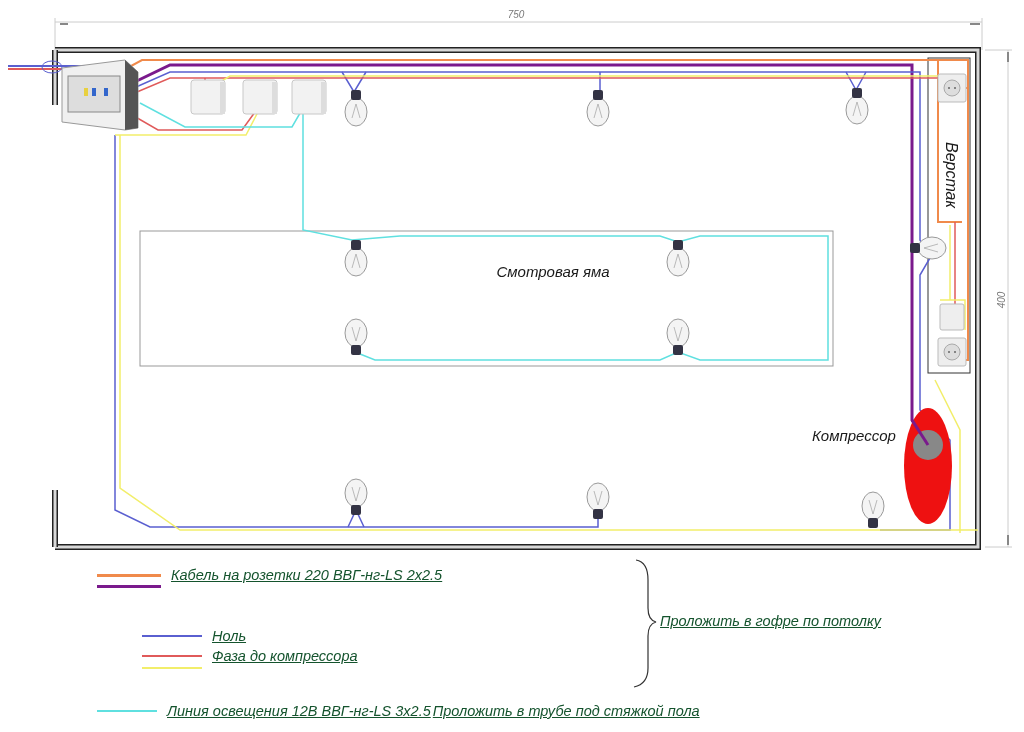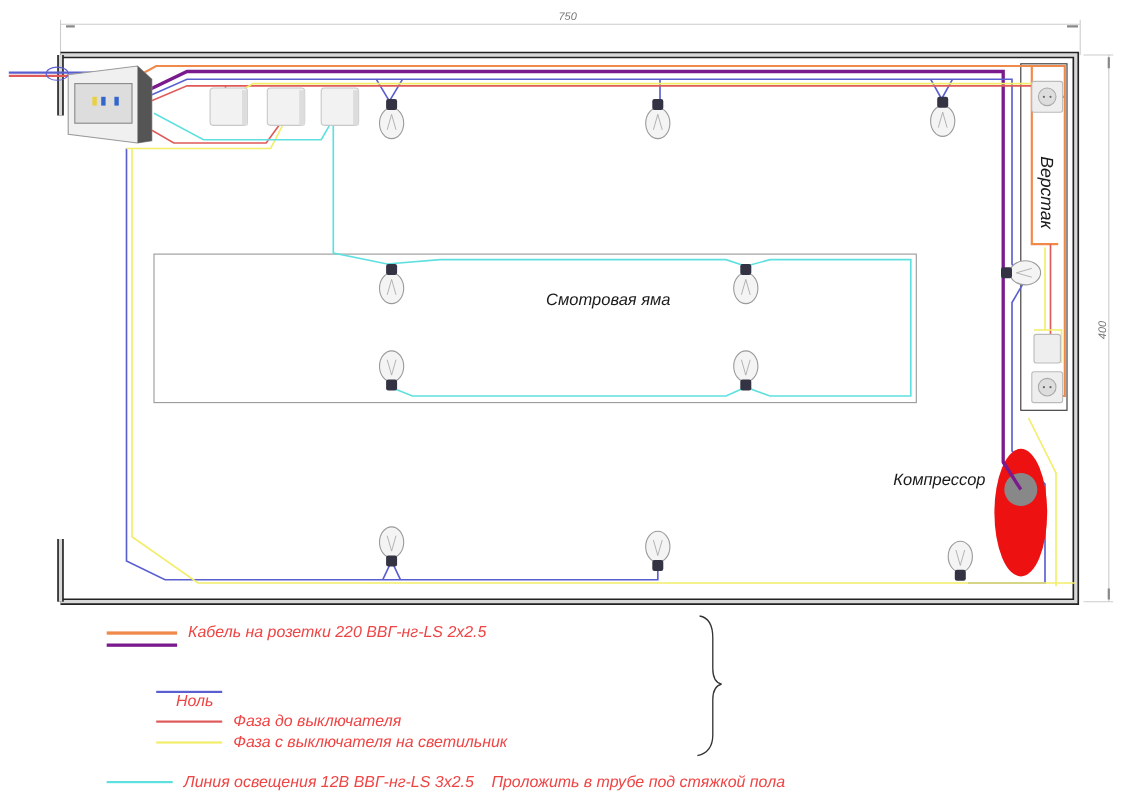--- a/index.html
+++ b/index.html
@@ -3,21 +3,21 @@
 <meta charset="utf-8">
 <style>
   html, body { margin: 0; padding: 0; background: #ffffff; }
   body { width: 1024px; height: 732px; position: relative; overflow: hidden;
          font-family: "Liberation Sans", sans-serif; }
   #plan { position: absolute; left: 0; top: 0; }
   .lbl { font-family: "Liberation Sans", sans-serif; font-style: italic; fill: #1a1a1a; }
   .dim { font-family: "Liberation Sans", sans-serif; font-style: italic; fill: #777; font-size: 10px; }
   .legend { position: absolute; left: 0; top: 0; width: 1024px; height: 732px; pointer-events: none; }
   .lg-row { position: absolute; display: flex; align-items: center; font-style: italic;
-            font-size: 14.5px; color: #ef4444; white-space: nowrap; }
+            font-size: 14.5px; color: #14532d; white-space: nowrap; text-decoration: underline; }
   .lg-line { display: inline-block; height: 3px; margin-right: 10px; }
   .lg-line.thin { height: 2px; }
 </style>
 </head>
 <body>
 
 <svg id="plan" width="1024" height="732" viewBox="0 0 1024 732">
   <defs>
     <g id="bulb">
       <ellipse cx="0" cy="0" rx="11" ry="14" fill="#f4f4f4" stroke="#9a9a9a" stroke-width="1"></ellipse>
@@ -150,30 +150,32 @@
 </svg>
 
 <div class="legend">
   <div class="lg-row" style="left:97px; top:567px;">
     <span class="lg-line" style="width:64px; background:#f08a4b;"></span>
     <span>Кабель на розетки 220 ВВГ-нг-LS 2х2.5</span>
   </div>
   <div class="lg-row" style="left:97px; top:585px;">
     <span class="lg-line" style="width:64px; background:#7a1a8c;"></span>
   </div>
-  <div class="lg-row" style="left:142px; top:628px;flex-direction:column;">
+  <div class="lg-row" style="left:142px; top:628px;">
     <span class="lg-line thin" style="width:60px; background:#5a5fd0;"></span>
     <span>Ноль</span>
   </div>
   <div class="lg-row" style="left:142px; top:648px;">
     <span class="lg-line thin" style="width:60px; background:#e05a5a;"></span>
-    <span>Фаза до выключателя</span>
+    <span>Фаза до компрессора</span>
   </div>
   <div class="lg-row" style="left:142px; top:667px;">
     <span class="lg-line thin" style="width:60px; background:#f2ee6a;"></span>
-    <span>Фаза с выключателя на светильник</span>
   </div>
   <div class="lg-row" style="left:97px; top:703px;text-align:center;">
     <span class="lg-line thin" style="width:60px; background:#5fe0e0;"></span>
     <span>Линия освещения 12В ВВГ-нг-LS 3х2.5</span>
-    <span style="margin-left:16px;">Проложить в трубе под стяжкой пола</span>
+    <span style="margin-left:2px;">Проложить в трубе под стяжкой пола</span>
+  </div>
+  <div class="lg-row" style="left:660px; top:613px;">
+    <span>Проложить в гофре по потолку</span>
   </div>
 </div>
 
 </body></html>

